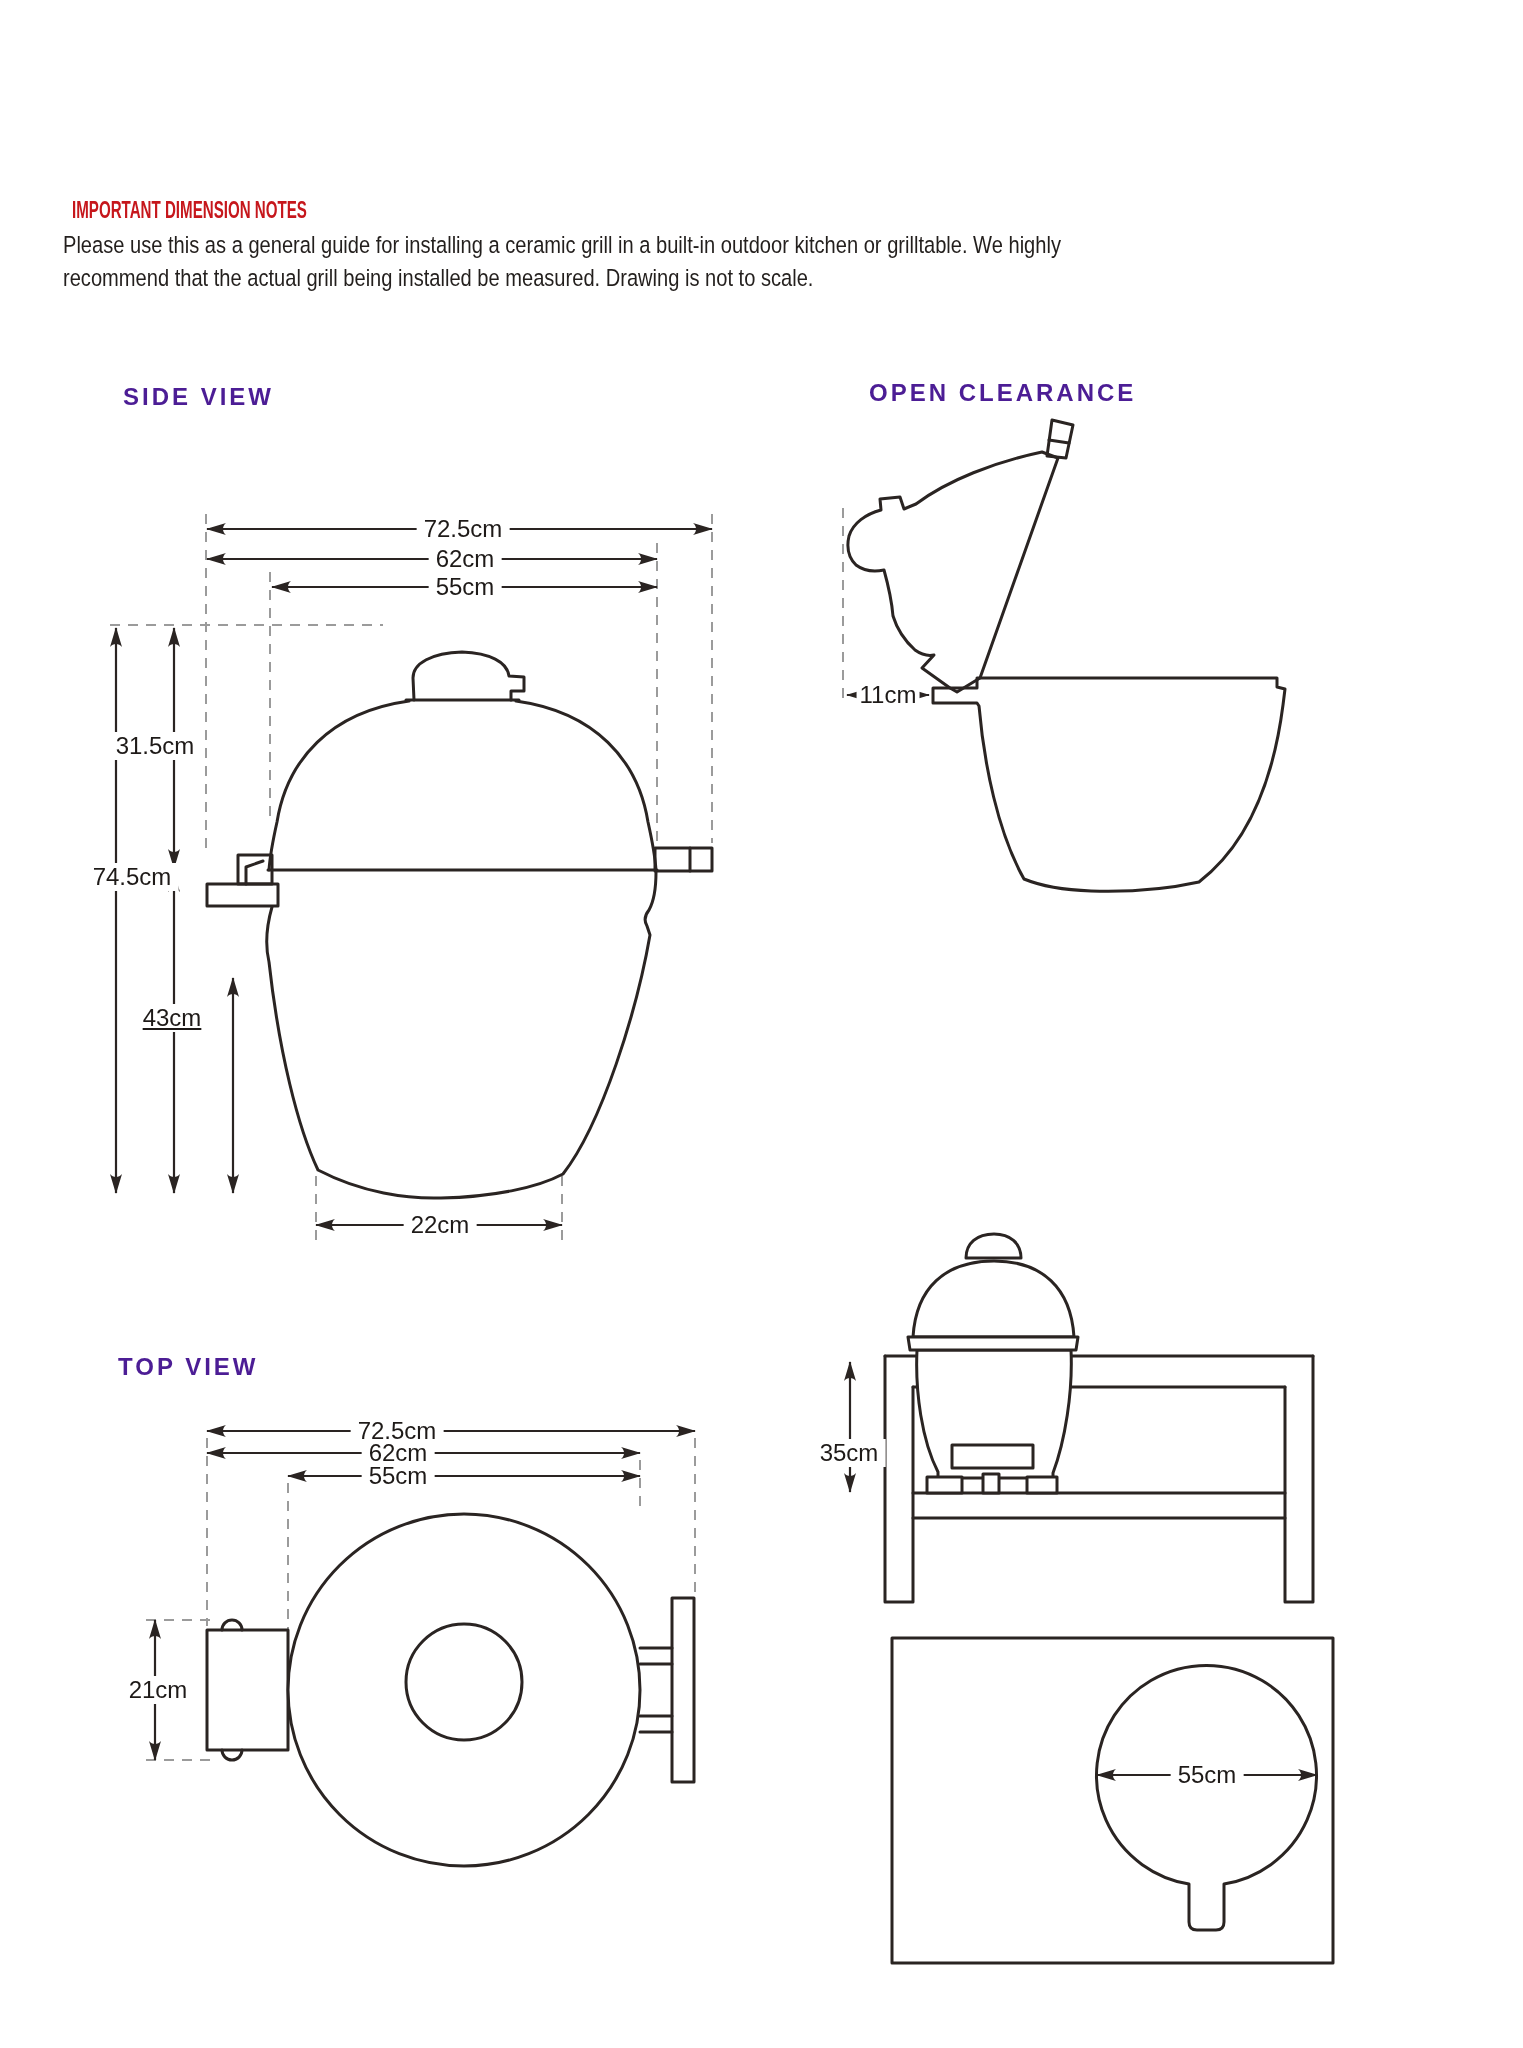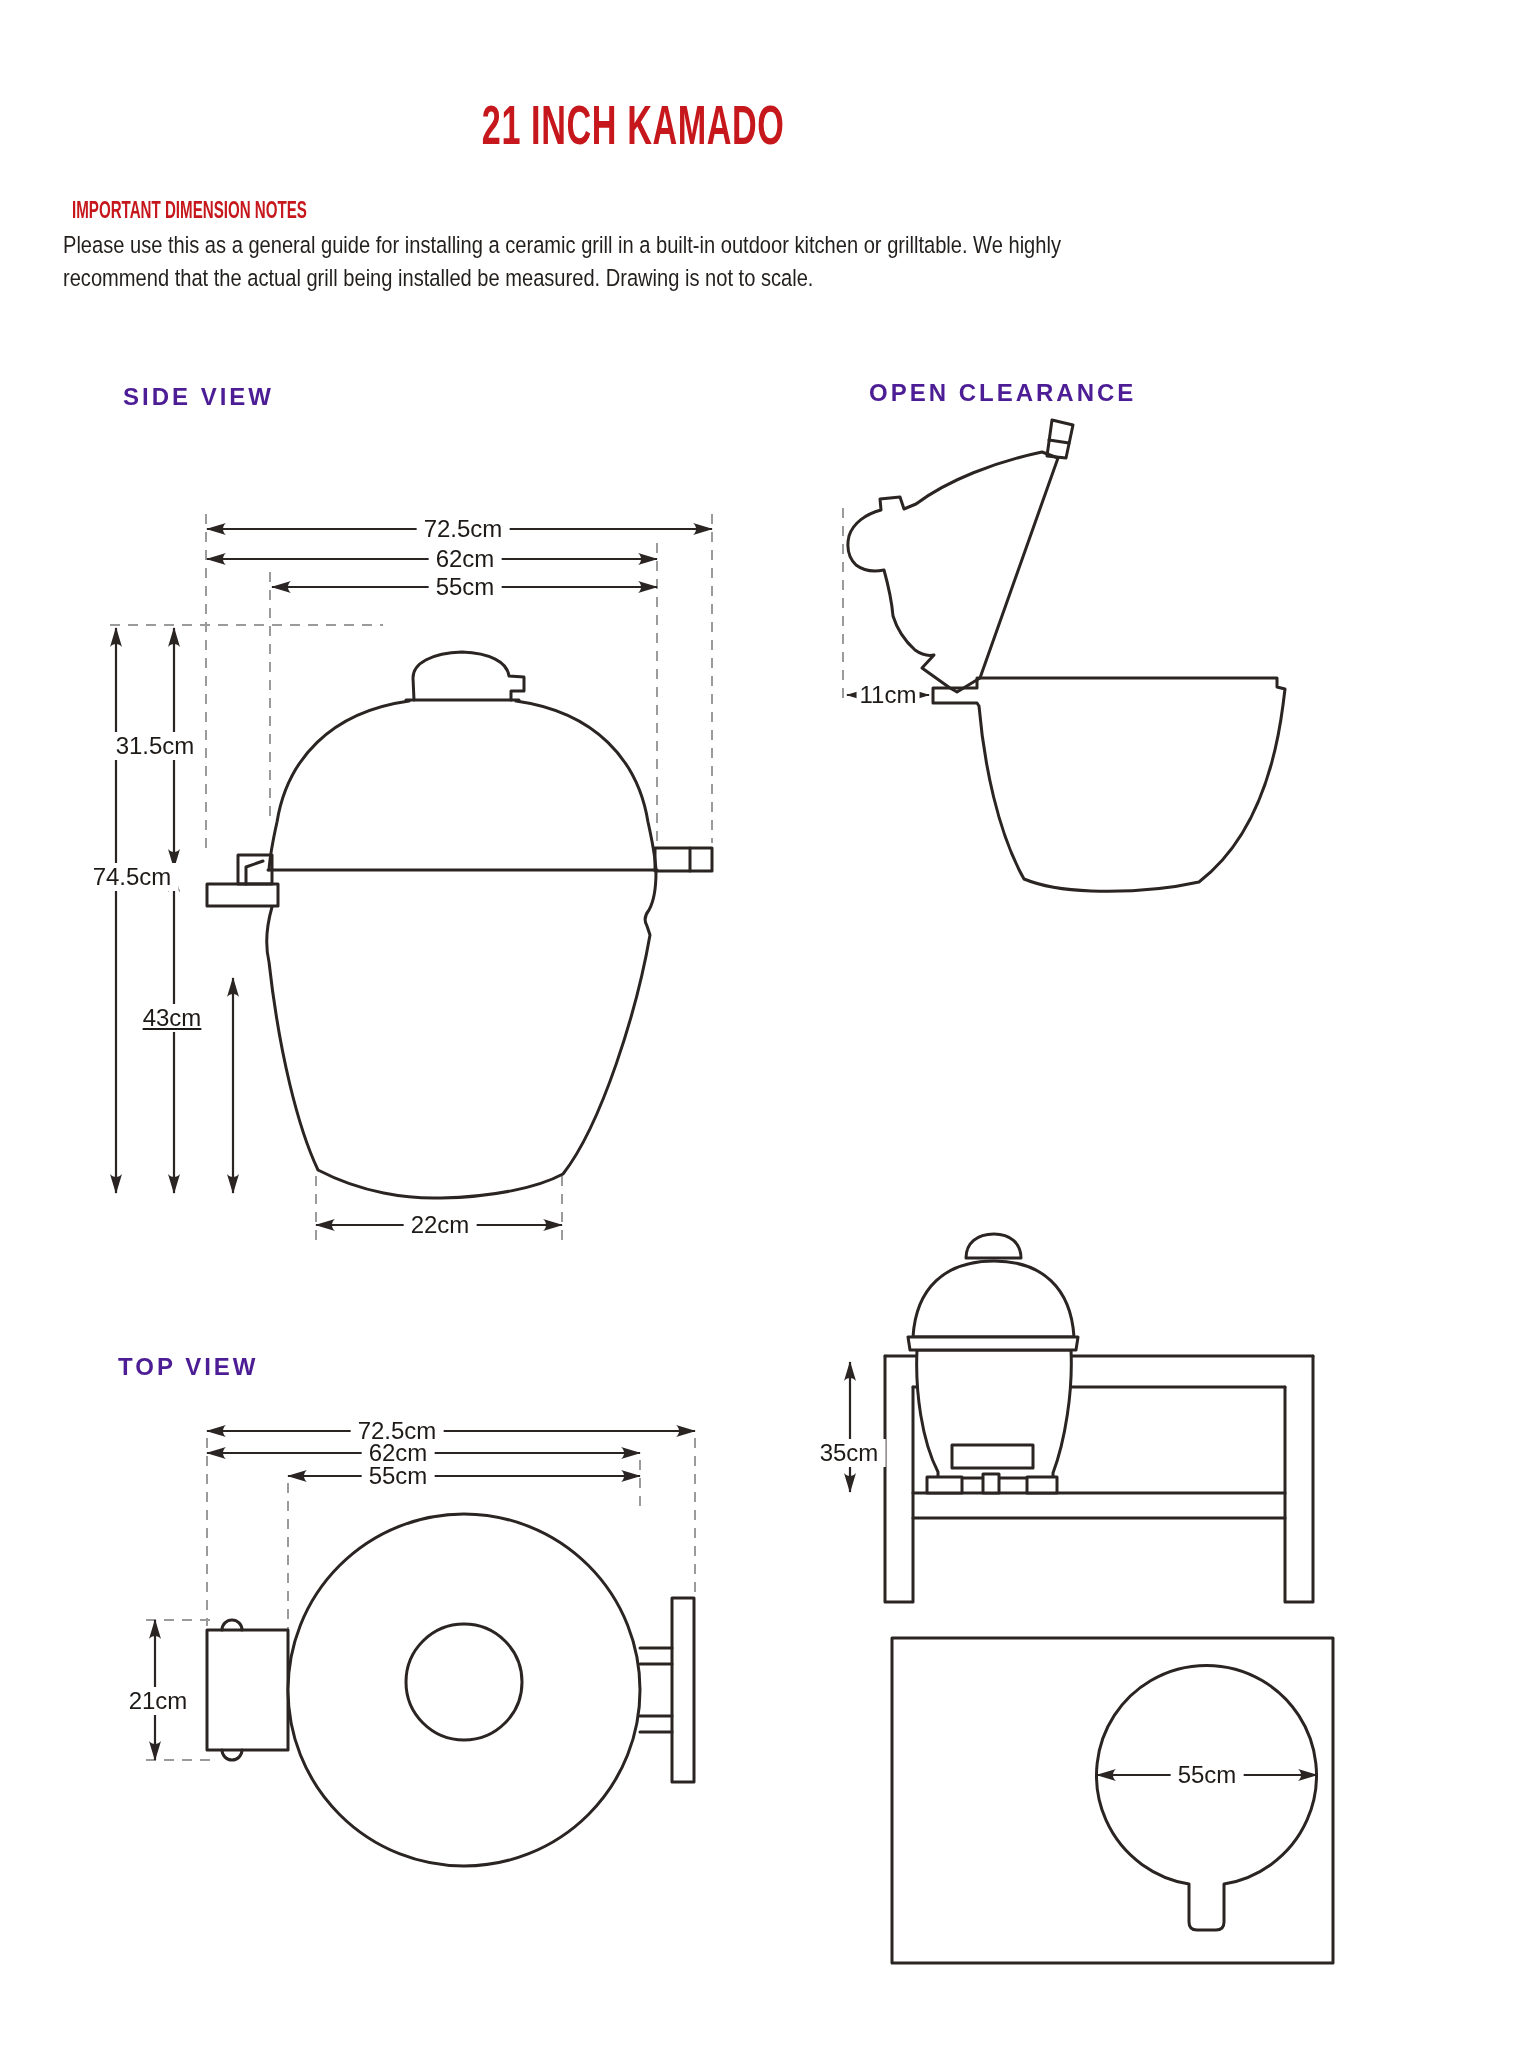--- a/index.html
+++ b/index.html
@@ -148,23 +148,20 @@
     </g>
 
     <g>
       <rect class="ln" x="892" y="1638" width="441" height="325"></rect>
       <path class="ln" d="M1189,1884 A110,110 0 1 1 1224,1884
                          L1224,1922 Q1224,1930 1216,1930 L1197,1930 Q1189,1930 1189,1922 Z"></path>
       <line class="dimln" x1="1097" y1="1775" x2="1317" y2="1775" marker-start="url(#ah)" marker-end="url(#ah)"></line>
     </g>
   </svg>
 
-  <div class="abs title-wrap">
-    <span class="title">21 INCH KAMADO</span>
-  </div>
 
   <div class="abs notes-heading">IMPORTANT DIMENSION NOTES</div>
   <div class="abs notes-body">
     <div>Please use this as a general guide for installing a ceramic grill in a built-in outdoor kitchen or grilltable. We highly</div>
     <div>recommend that the actual grill being installed be measured. Drawing is not to scale.</div>
   </div>
 
   <div class="abs sec-heading" style="left:123px;top:383px;">SIDE VIEW</div>
   <div class="abs sec-heading" style="left:869px;top:379px;text-align:right;">OPEN CLEARANCE</div>
   <div class="abs sec-heading" style="left:118px;top:1353px;">TOP VIEW</div>
@@ -175,19 +172,19 @@
   <div class="dim" style="left:155px;top:746px;">31.5cm</div>
   <div class="dim" style="left:132px;top:877px;">74.5cm</div>
   <div class="dim" style="left:172px;top:1018px;text-decoration:underline;">43cm</div>
   <div class="dim" style="left:440px;top:1225px;">22cm</div>
 
   <div class="dim" style="left:888px;top:695px;padding:0 3px;">11cm</div>
 
   <div class="dim" style="left:397px;top:1431px;">72.5cm</div>
   <div class="dim" style="left:398px;top:1453px;">62cm</div>
   <div class="dim" style="left:398px;top:1476px;">55cm</div>
-  <div class="dim" style="left:158px;top:1690px;margin-top:11px;">21cm</div>
+  <div class="dim" style="left:158px;top:1690px;">21cm</div>
 
   <div class="dim" style="left:849px;top:1427px;margin-top:26px;">35cm</div>
 
   <div class="dim" style="left:1207px;top:1775px;">55cm</div>
 
 </div>
 
 </body></html>

